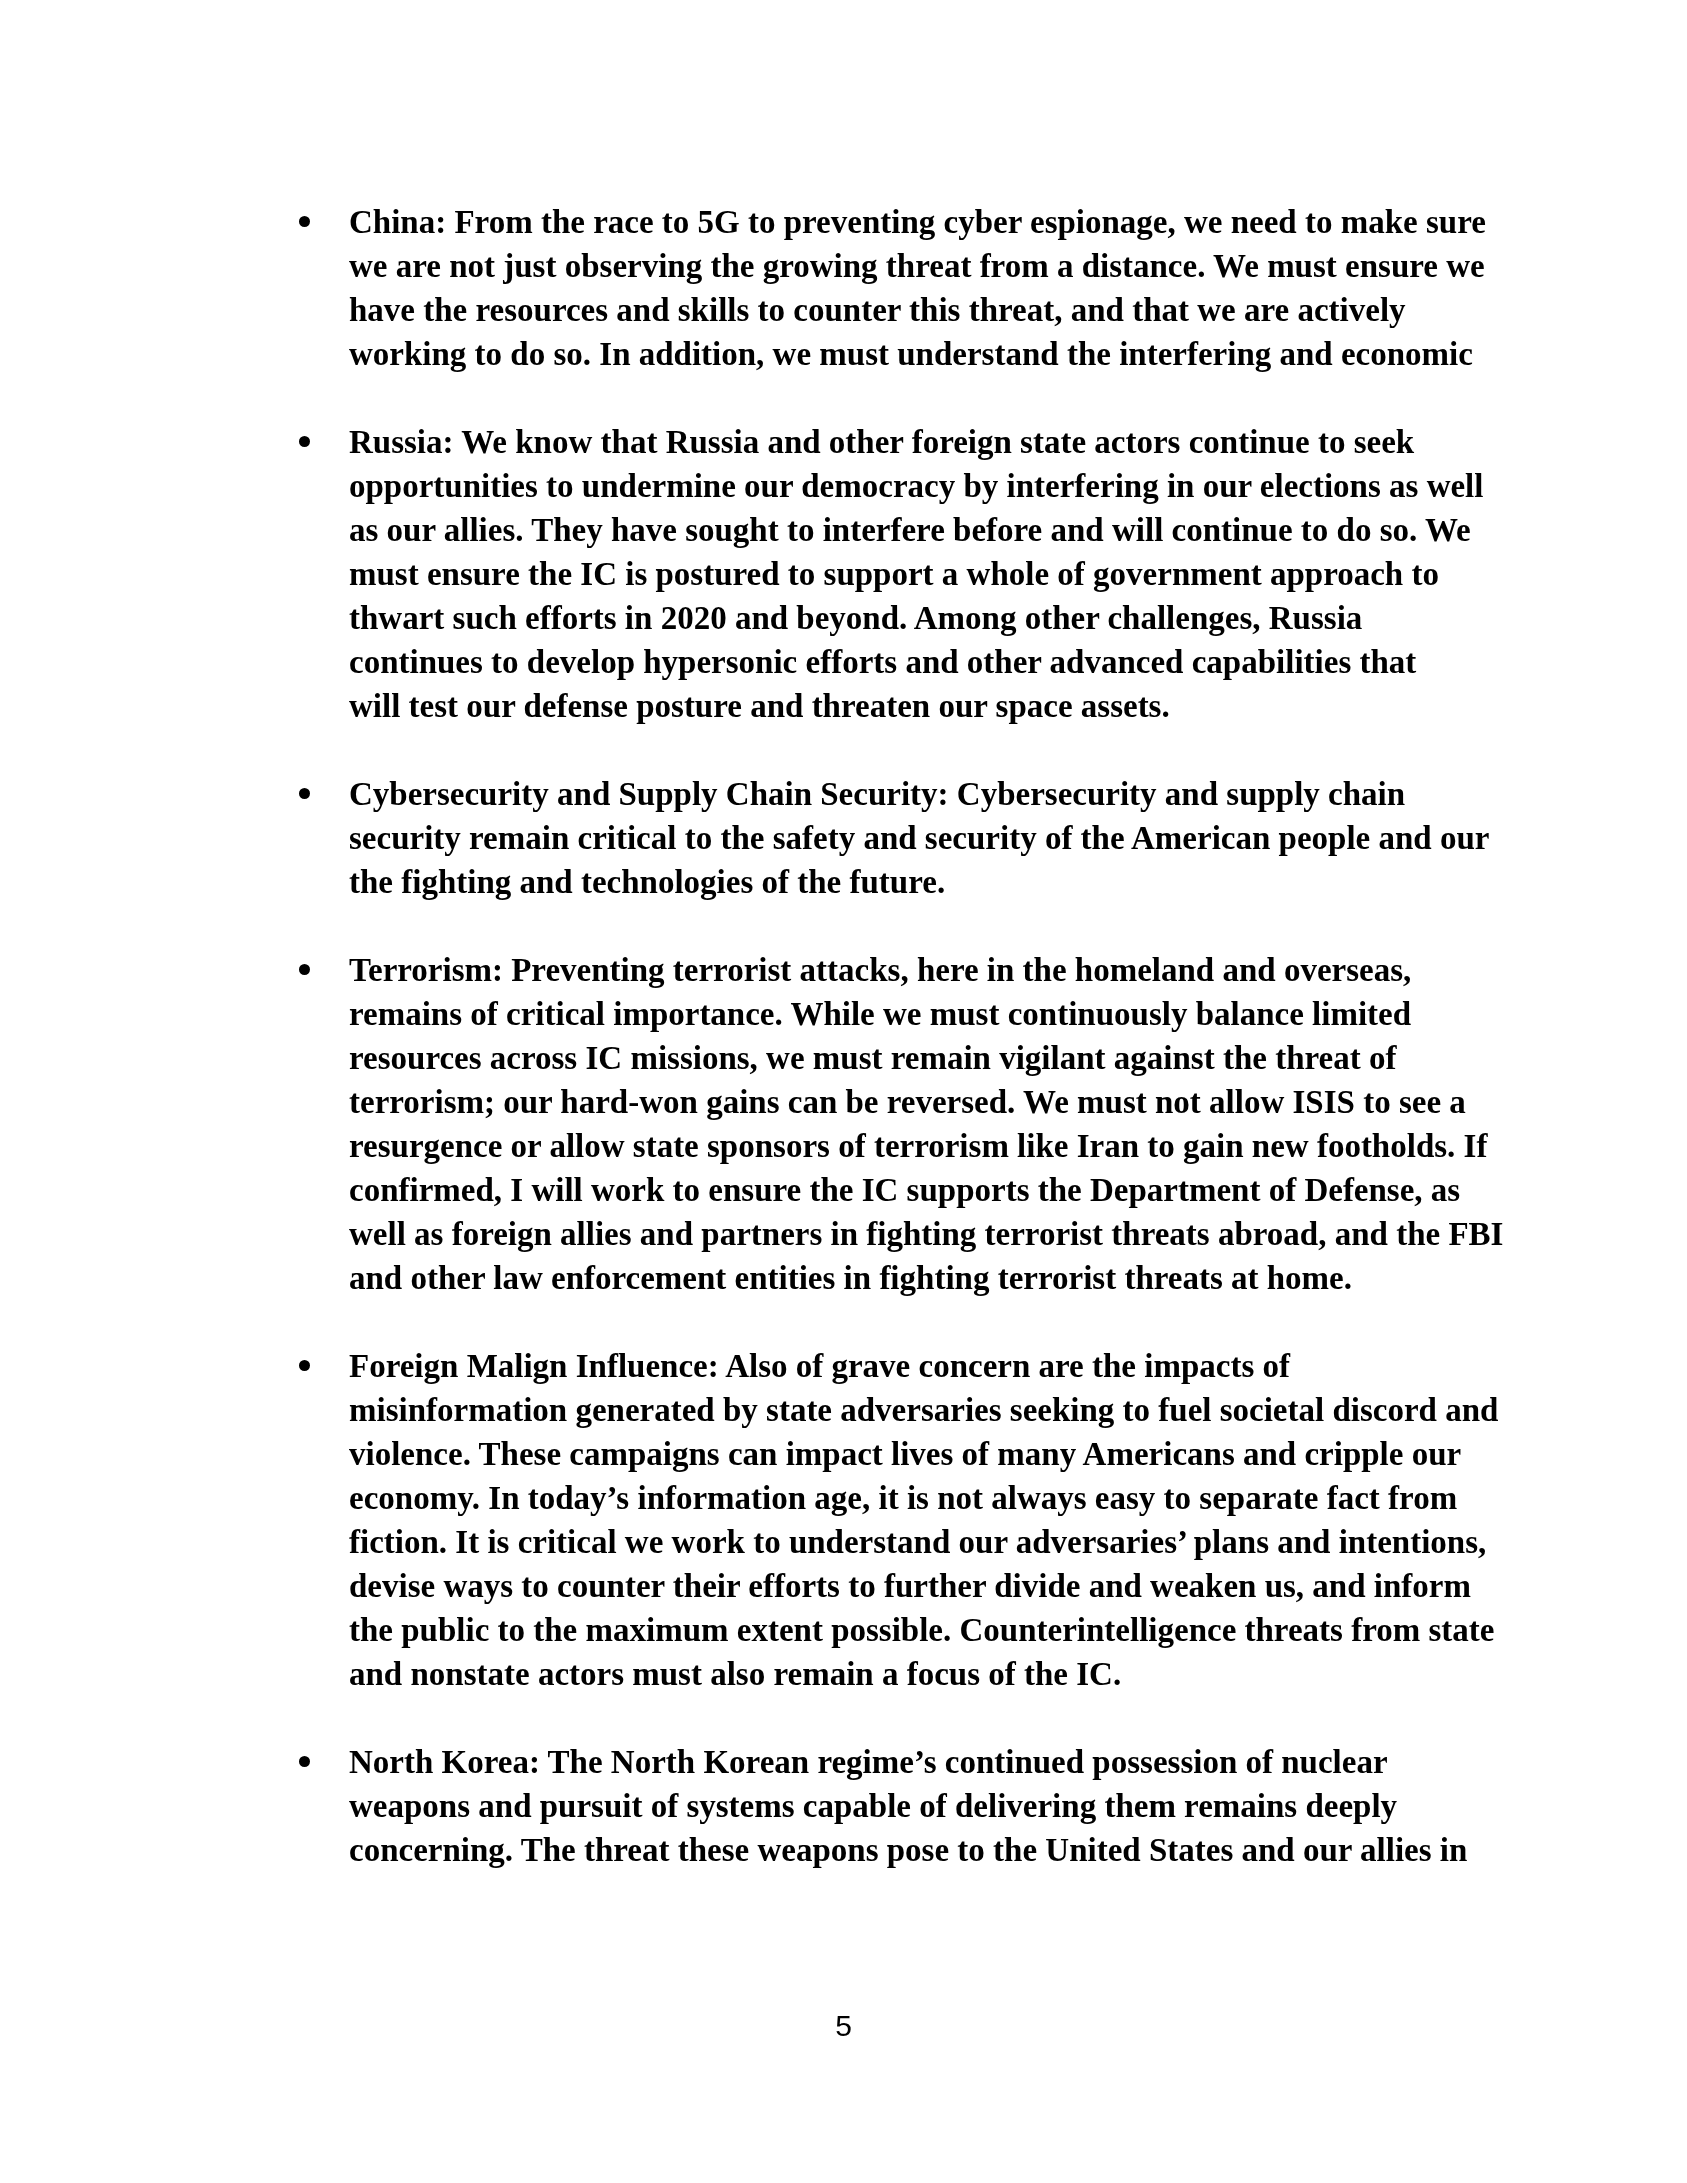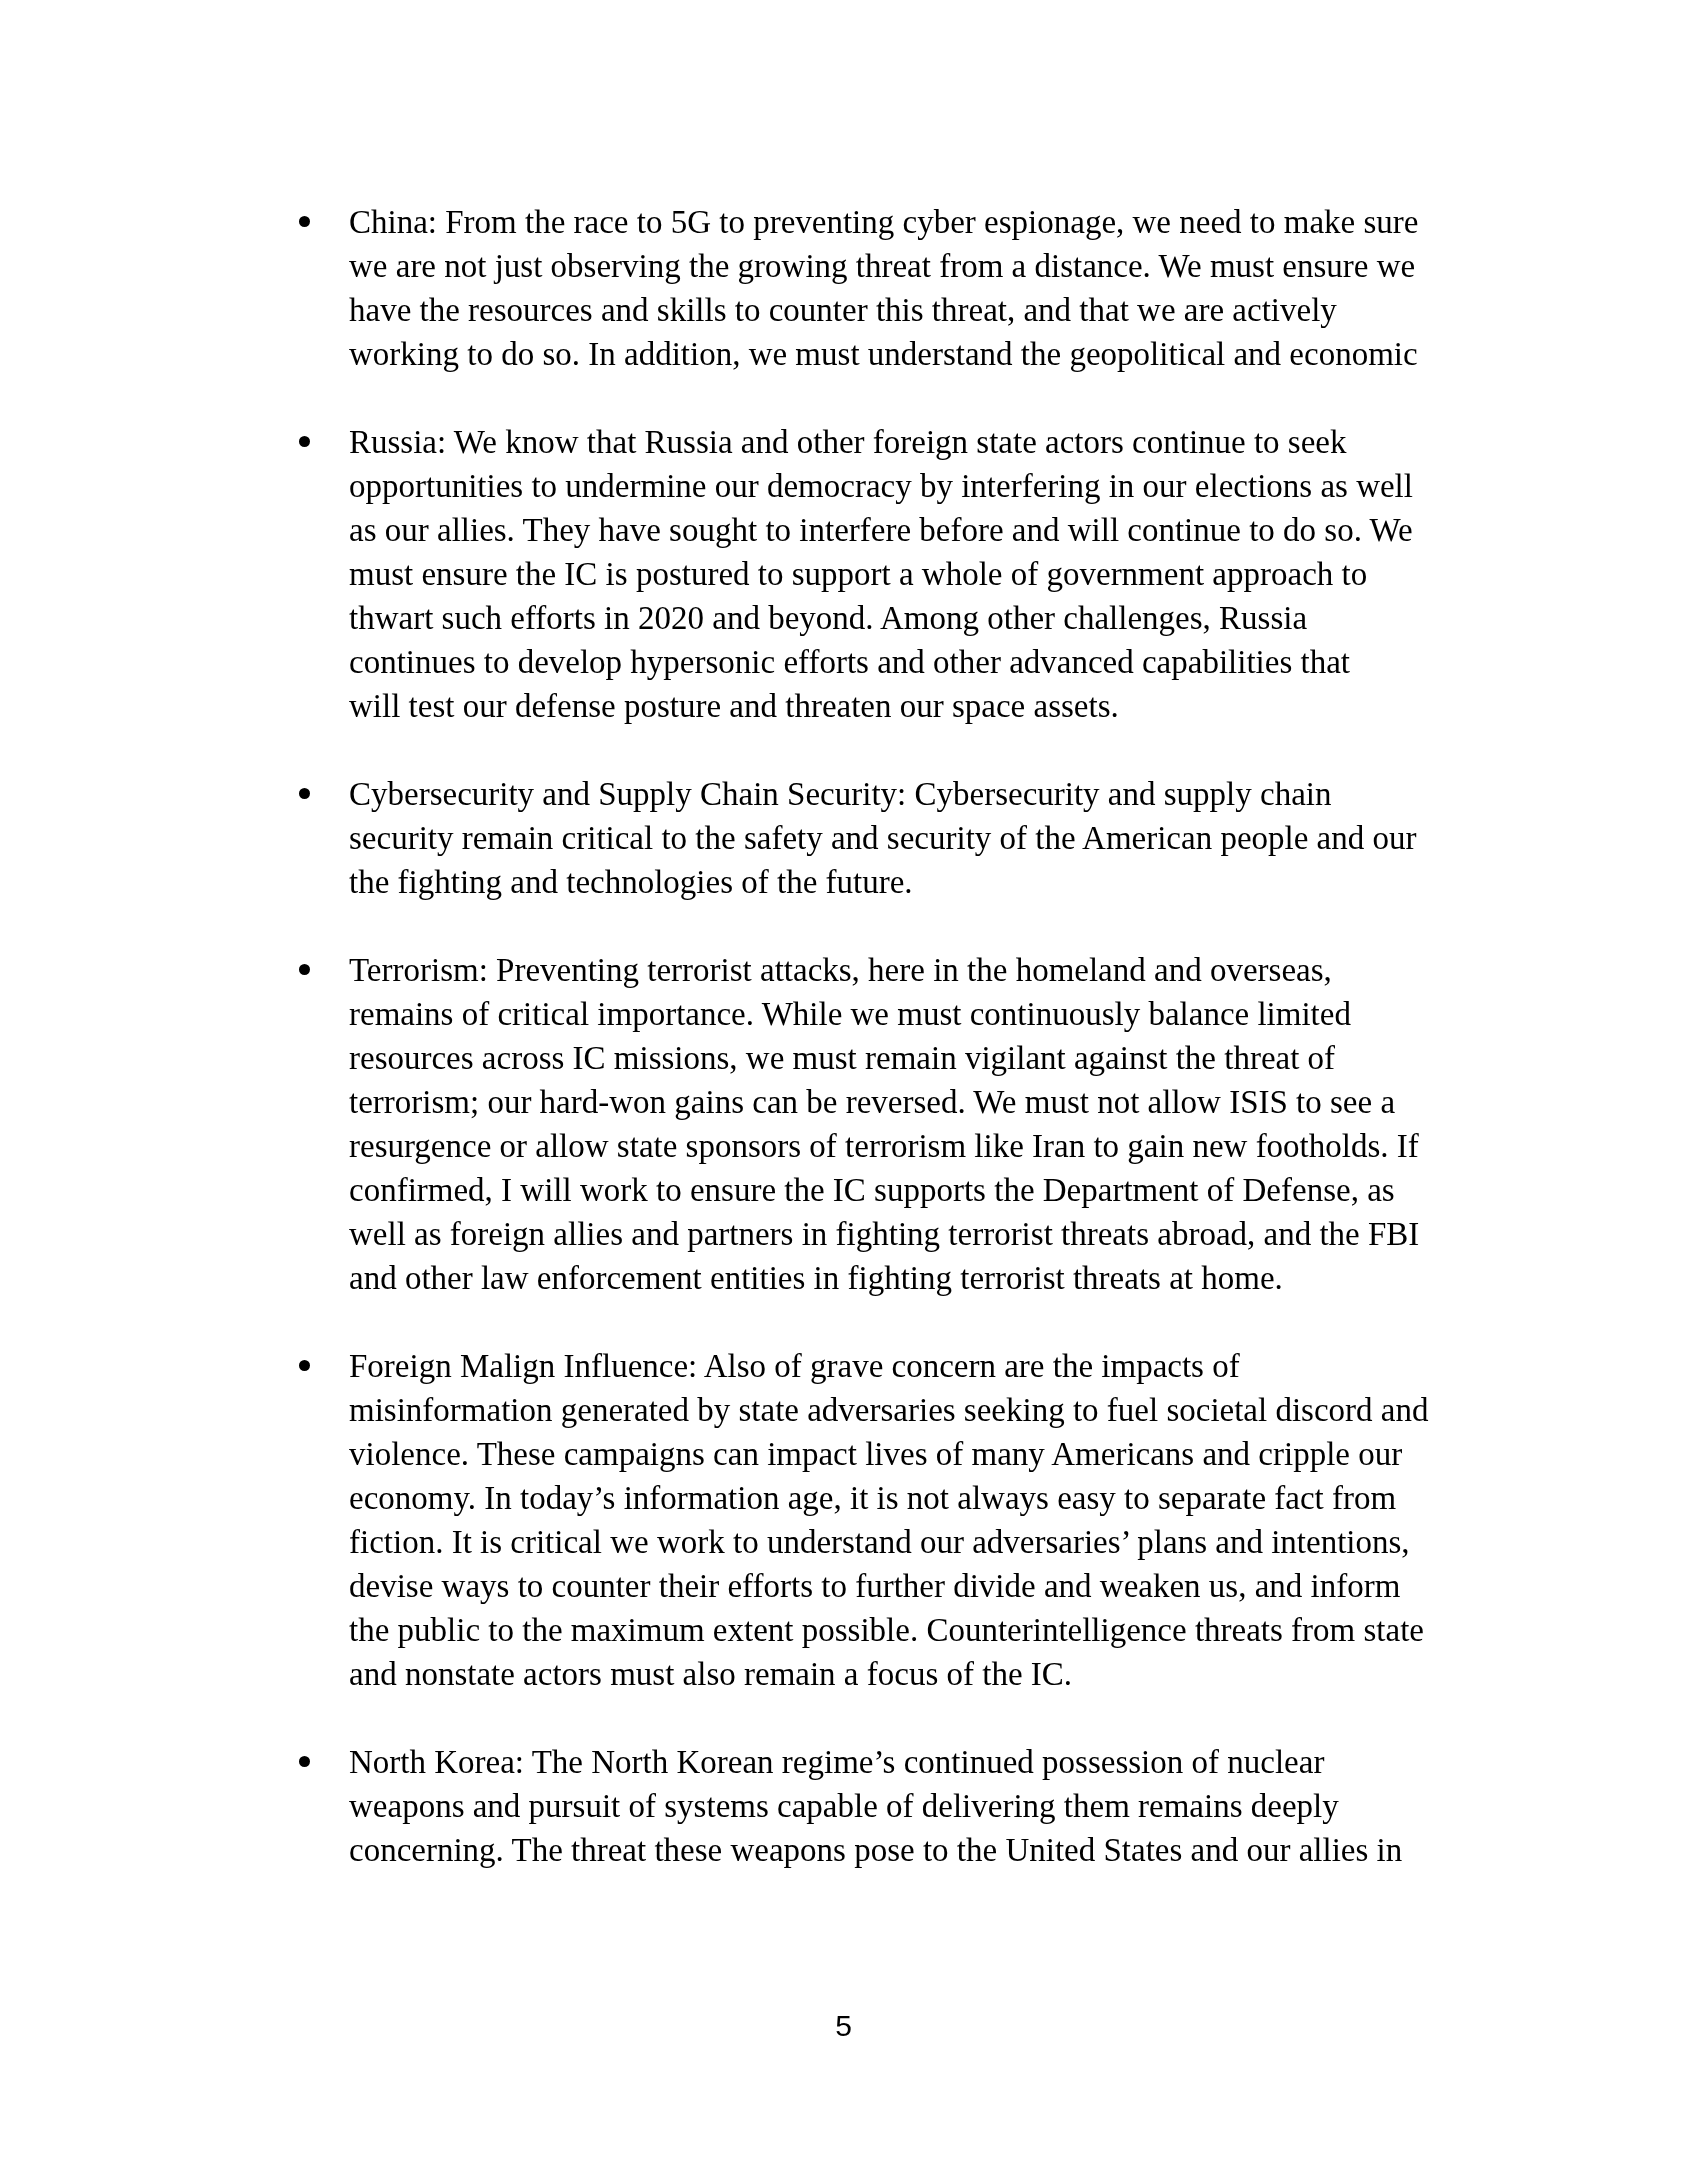--- a/index.html
+++ b/index.html
@@ -31,20 +31,21 @@
       list-style: none;
       font-family: "Liberation Serif", "DejaVu Serif", serif;
       font-size: 33px;
       line-height: 44px;
       color: #000000;
     }
     .bullet-item {
       position: relative;
       margin: 0 0 44px 0;
       padding: 0;
+      font-weight: bold;
     }
     .bullet-item:last-child {
       margin-bottom: 0;
     }
     .bullet-dot {
       position: absolute;
       left: -50px;
       top: 16px;
       width: 11.2px;
       height: 11.2px;
@@ -72,21 +73,21 @@
 <body>
 
 <div class="page">
   <ul class="bullet-list">
 
     <li class="bullet-item">
       <span class="bullet-dot"></span>
       <span class="line">China: From the race to 5G to preventing cyber espionage, we need to make sure</span>
       <span class="line">we are not just observing the growing threat from a distance. We must ensure we</span>
       <span class="line">have the resources and skills to counter this threat, and that we are actively</span>
-      <span class="line">working to do so. In addition, we must understand the geopolitical and economic</span>
+      <span class="line">working to do so. In addition, we must understand the interfering and economic</span>
     </li>
 
     <li class="bullet-item">
       <span class="bullet-dot"></span>
       <span class="line">Russia: We know that Russia and other foreign state actors continue to seek</span>
       <span class="line">opportunities to undermine our democracy by interfering in our elections as well</span>
       <span class="line">as our allies. They have sought to interfere before and will continue to do so. We</span>
       <span class="line">must ensure the IC is postured to support a whole of government approach to</span>
       <span class="line">thwart such efforts in 2020 and beyond. Among other challenges, Russia</span>
       <span class="line">continues to develop hypersonic efforts and other advanced capabilities that</span>

